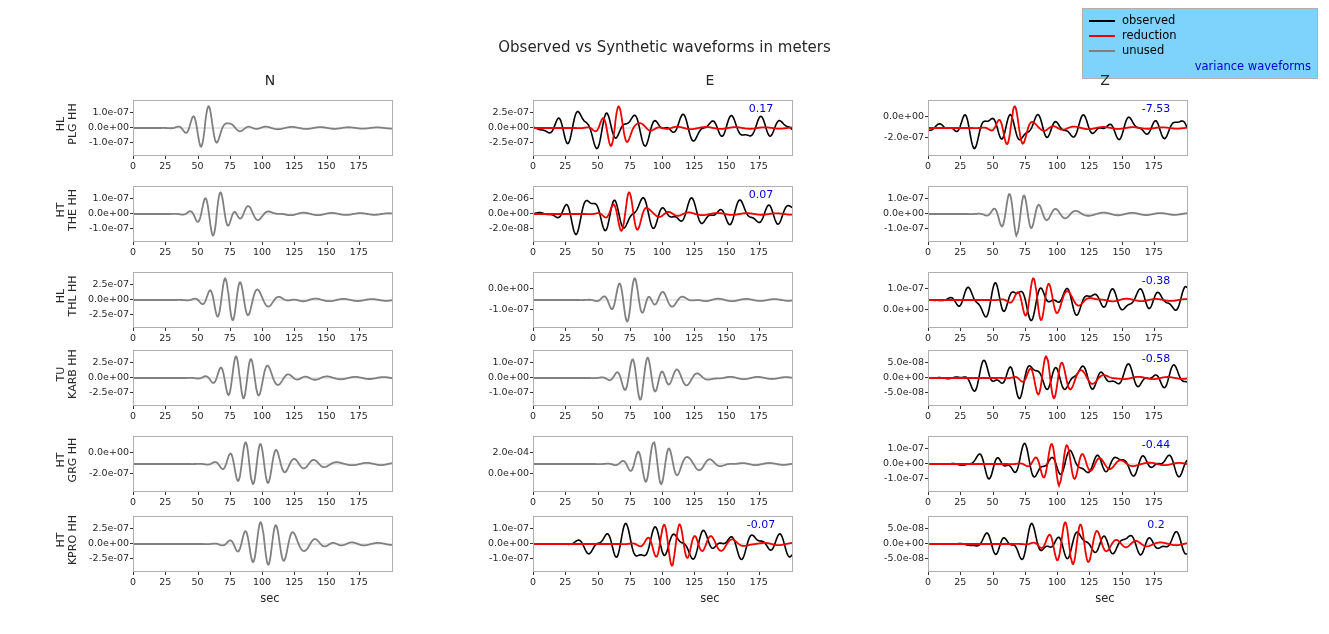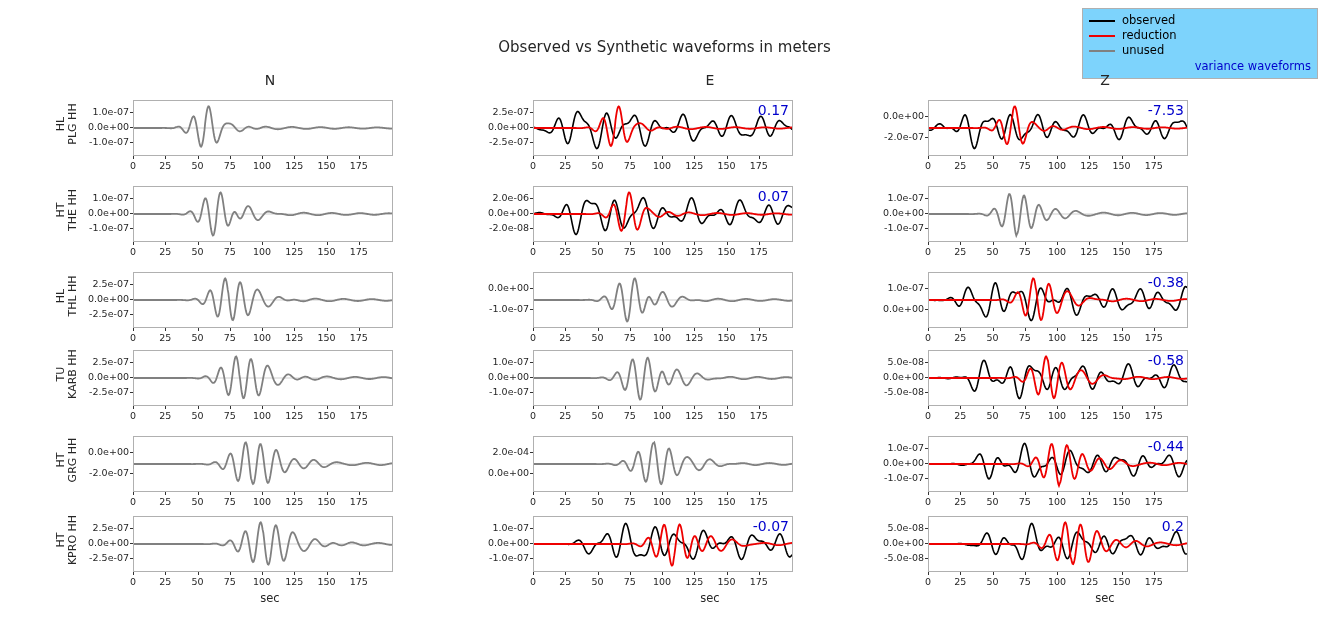--- a/index.html
+++ b/index.html
@@ -32,21 +32,21 @@
   .panel svg{display:block;}
 
   .ylab{
     font-size:11px;color:#262626;
     transform-origin:center center;
     text-align:center;white-space:pre;line-height:12px;
   }
   .ytick{font-size:9.5px;color:#262626;text-align:right;white-space:nowrap;}
   .xtick{font-size:9.5px;color:#262626;text-align:center;white-space:nowrap;}
   .xaxis-label{font-size:11.5px;color:#262626;text-align:center;}
-  .vr{font-size:14px;color:#0000cc;text-align:right;white-space:nowrap;}
+  .vr{font-size:11px;color:#0000cc;text-align:center;white-space:nowrap;}
 </style>
 </head>
 <body>
 
 <div id="root">
 
   <div class="abs" id="title">Observed vs Synthetic waveforms in meters</div>
 
   <div class="abs" id="legend">
     <div class="leg-row">

